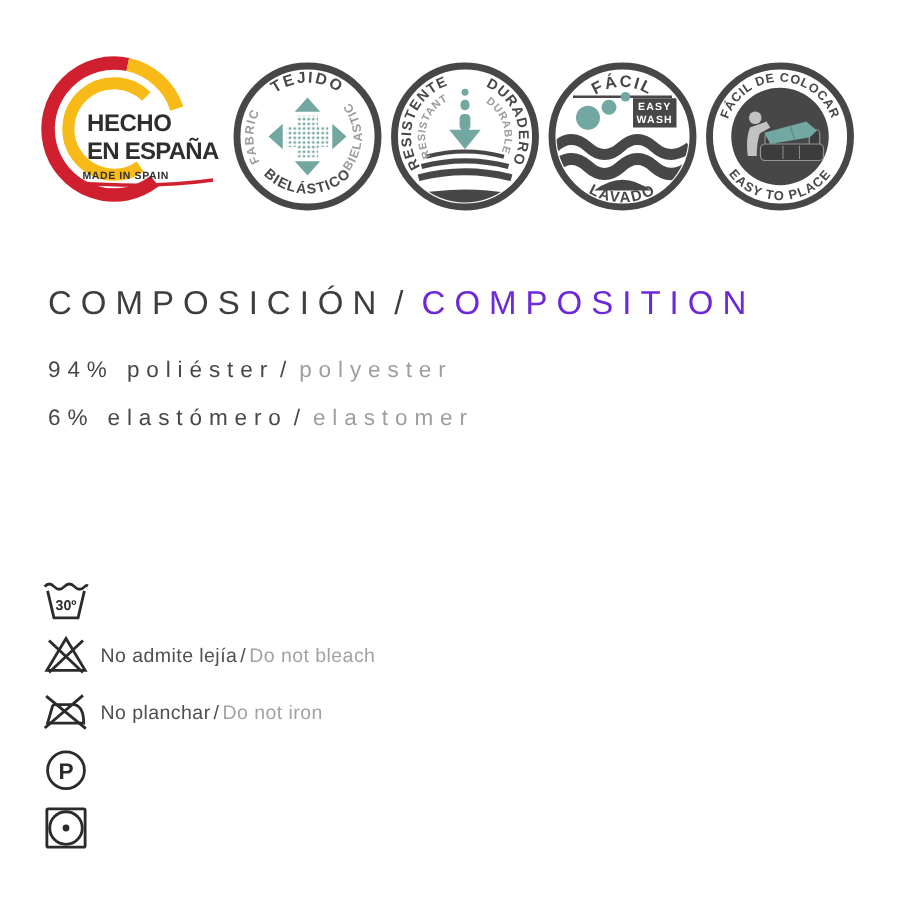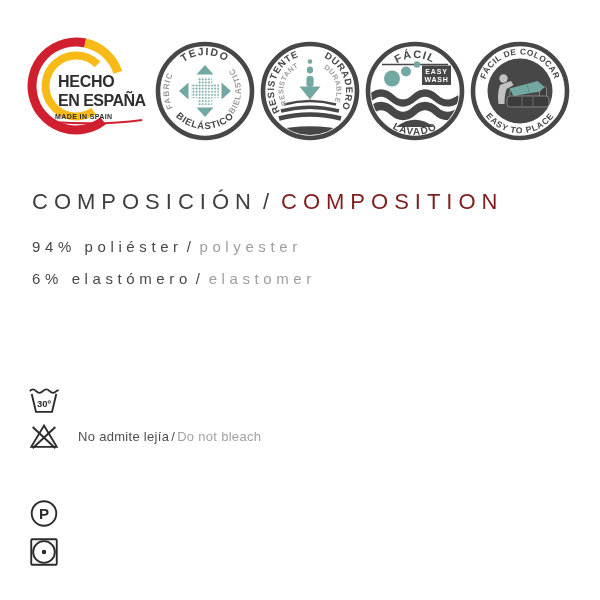--- a/index.html
+++ b/index.html
@@ -4,27 +4,27 @@
 <style>
   html,body{margin:0;padding:0;background:#ffffff;}
   .canvas{position:relative;width:600px;height:600px;background:#ffffff;overflow:hidden;
           font-family:"Liberation Sans",sans-serif;}
   svg{position:absolute;display:block;}
   svg text{font-family:"Liberation Sans",sans-serif;}
   .logo{left:24px;top:36px;}
   .b1{left:155px;top:41px;} .b2{left:260px;top:41px;} .b3{left:365px;top:41px;} .b4{left:470px;top:41px;}
   .comp-title{position:absolute;left:32px;top:189px;font-size:22px;letter-spacing:6px;
               color:#3e3e3e;white-space:nowrap;}
-  .comp-title .en{color:#7f1d1d;}
+  .comp-title .en{color:#6d28d9;}
   .comp-line{position:absolute;left:32px;font-size:15px;letter-spacing:4.6px;color:#474747;white-space:nowrap;}
   .cl1{top:238px;} .cl2{top:270px;}
   .comp-line .en{color:#9e9e9e;}
   .sep{margin:0 4px;}
   .comp-title .sep{margin:0 6px;}
-  .care-row{position:absolute;left:27px;height:34px;display:flex;align-items:center;gap:17px;white-space:nowrap;}
+  .care-row{position:absolute;left:27px;height:34px;display:flex;align-items:center;gap:6px;white-space:nowrap;}
   .cr1{top:384px;} .cr2{top:419px;} .cr3{top:457px;} .cr4{top:496px;} .cr5{top:535px;}
   .care-row svg{position:static;flex:0 0 auto;}
   .care-text{font-size:13px;letter-spacing:0.3px;color:#4f4f4f;}
   .care-text .en{color:#a2a2a2;}
   .care-text .sep{margin:0 2px;}
 </style>
 </head>
 <body>
 
 <div class="canvas">
@@ -197,20 +197,29 @@
   <div class="care-row cr2">
     <svg width="34" height="34" viewBox="0 0 36 36">
       <path d="M 18,7 L 4.5,29.5 L 31.5,29.5 Z" fill="none" stroke="#2b2b2b" stroke-width="2"></path>
       <path d="M 6,8.5 L 30,31 M 30,8.5 L 6,31" fill="none" stroke="#2b2b2b" stroke-width="2"></path>
     </svg>
     <div class="care-text">
       <span class="es">No admite lejía</span><span class="sep">/</span><span class="en">Do not bleach</span>
     </div>
   </div>
 
+  <div class="care-row cr3">
+    <svg width="34" height="34" viewBox="0 0 36 36">
+      <path d="M 5,26.5 L 8.5,14.5 Q 9,13.5 10.2,13.5 L 24,13.5 Q 30.5,15 30.5,26.5 Z" fill="none" stroke="#2b2b2b" stroke-width="2"></path>
+      <path d="M 4,7.5 L 32,30.5 M 30,7 L 3,30" fill="none" stroke="#2b2b2b" stroke-width="2"></path>
+    </svg>
+    <div class="care-text">
+      <span class="es">No planchar</span><span class="sep">/</span><span class="en">Do not iron</span>
+    </div>
+  </div>
 
   <div class="care-row cr4">
     <svg width="34" height="34" viewBox="0 0 36 36">
       <circle cx="18" cy="18.5" r="13" fill="none" stroke="#2b2b2b" stroke-width="2"></circle>
       <text x="18" y="24.5" font-size="16" font-weight="600" fill="#2b2b2b" text-anchor="middle">P</text>
     </svg>
   </div>
 
   <div class="care-row cr5">
     <svg width="34" height="34" viewBox="0 0 36 36">

